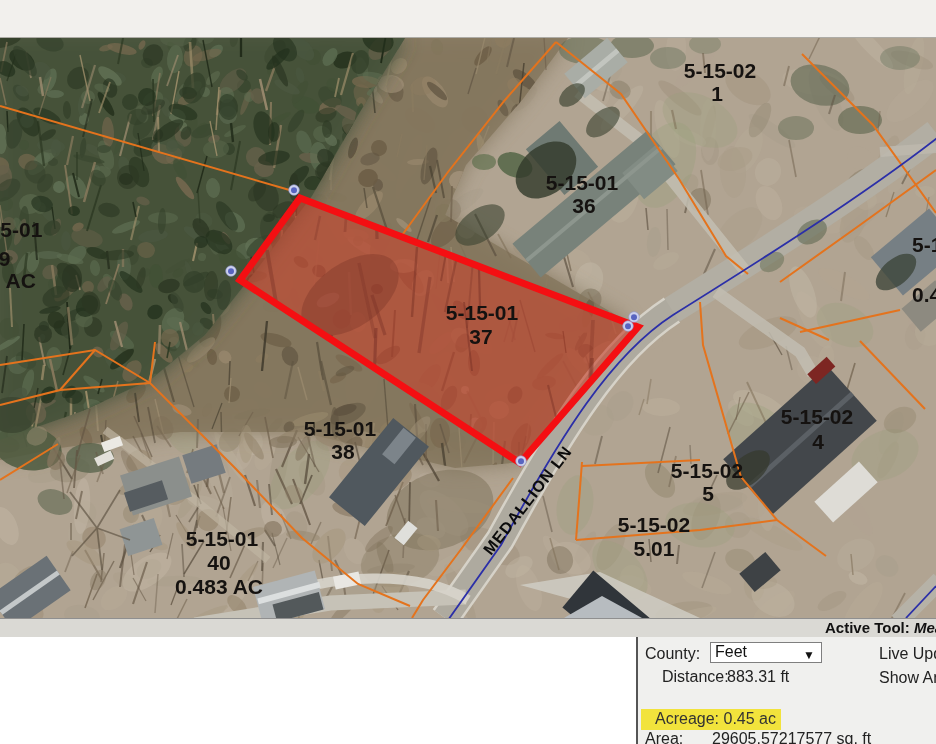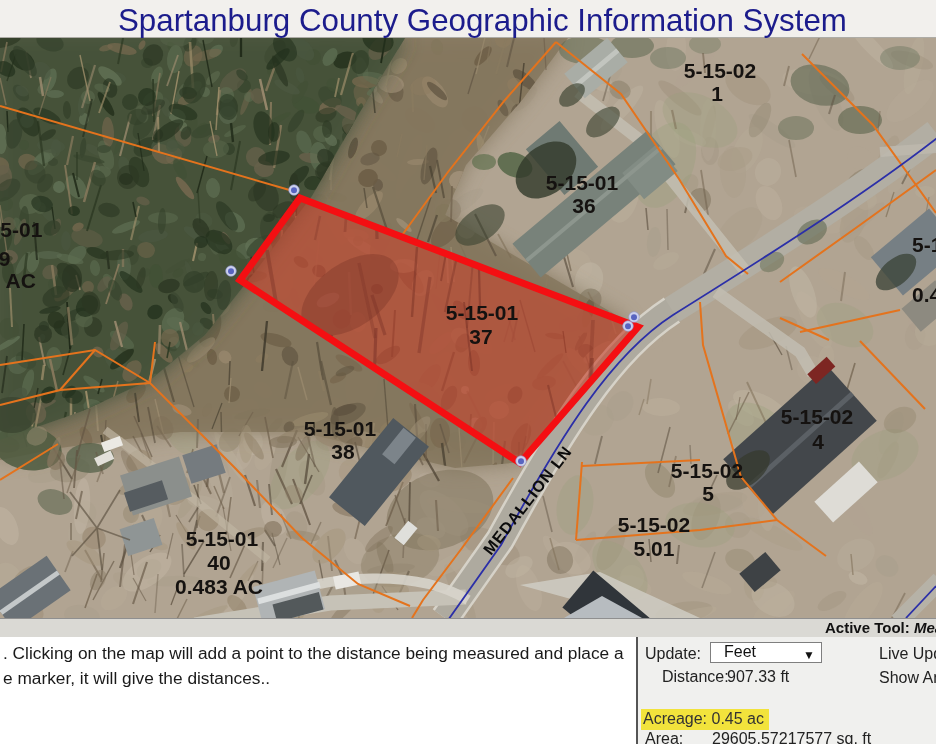--- a/index.html
+++ b/index.html
@@ -2,21 +2,20 @@
 <html><head><meta charset="utf-8">
 <style>
 html,body{margin:0;padding:0;width:936px;height:744px;overflow:hidden;background:#fff;font-family:"Liberation Sans",sans-serif}
 #page{position:relative;width:936px;height:744px}
 </style></head>
 <body>
 <div id="page">
 
 <div style="position:absolute;left:0;top:0;width:936px;height:38px;background:#f2f0ed;border-bottom:1px solid #aeaca6;box-sizing:border-box"></div>
 
-<div style="position:absolute;left:118px;top:3px;font-size:31.3px;color:#1c1c8c;white-space:nowrap">Spartanburg County Geographic Information System</div>
 
 <svg width="936" height="580" viewBox="0 38 936 580" style="position:absolute;left:0;top:38px">
 <defs>
 <clipPath id="mapclip">
           <rect x="0" y="38" width="936" height="580"></rect>
         </clipPath>
 <clipPath id="forestclip">
           <polygon points="0,38 405,38 358,115 312,196 258,268 205,335 150,380 80,412 0,440"></polygon>
         </clipPath>
 <clipPath id="bareclip">
@@ -1950,27 +1949,26 @@
 </svg>
 
 <div style="position:absolute;left:0;top:618px;width:936px;height:19px;background:#dad9d4;border-top:1px solid #8f8f8f;box-sizing:border-box"></div>
 
 <div style="position:absolute;left:825px;top:619px;font-size:15px;font-weight:bold;color:#111;white-space:nowrap">Active Tool: <i>Measure</i></div>
 
 <div style="position:absolute;left:638px;top:637px;width:298px;height:107px;background:#f0f0ee"></div>
 
 <div style="position:absolute;left:636px;top:637px;width:2px;height:107px;background:#555"></div>
 
-<div style="position:absolute;left:3px;top:641px;width:700px;font-size:17.3px;color:#1a1a1a;line-height:25px;white-space:nowrap">. Clicking on the map will add a point to the distance being measured and place a<br>e marker, it will give the distances..</div>
-
-<div style="position:absolute;left:645px;top:645px;font-size:16px;color:#222">Update:</div>
-
-<div style="position:absolute;left:710px;top:642px;width:112px;height:21px;border:1.5px solid #7f7f7f;background:#fff;box-sizing:border-box;font-size:16px;color:#111;padding-left:13px;line-height:18px">Feet<span style="position:absolute;right:6px;top:3px;font-size:12px">▼</span></div>
-
-<div style="position:absolute;left:662px;top:668px;font-size:16px;color:#222">Distance:<span style="position:absolute;left:65px;white-space:nowrap">907.33 ft</span></div>
+
+<div style="position:absolute;left:645px;top:645px;font-size:16px;color:#222">County:</div>
+
+<div style="position:absolute;left:710px;top:642px;width:112px;height:21px;border:1.5px solid #7f7f7f;background:#fff;box-sizing:border-box;font-size:16px;color:#111;padding-left:4px;line-height:18px">Feet<span style="position:absolute;right:6px;top:3px;font-size:12px">▼</span></div>
+
+<div style="position:absolute;left:662px;top:668px;font-size:16px;color:#222">Distance:<span style="position:absolute;left:65px;white-space:nowrap">883.31 ft</span></div>
 
 <div style="position:absolute;left:645px;top:730px;font-size:16px;color:#222">Area:<span style="position:absolute;left:67px;white-space:nowrap">29605.57217577 sq. ft</span></div>
 
-<div style="position:absolute;left:641px;top:709px;background:#f2e33c;font-size:16px;color:#333;padding:1px 5px 2px 2px;white-space:nowrap">Acreage: 0.45 ac</div>
+<div style="position:absolute;left:641px;top:709px;background:#f2e33c;font-size:16px;color:#333;padding:1px 5px 2px 14px;white-space:nowrap">Acreage: 0.45 ac</div>
 
 <div style="position:absolute;left:879px;top:645px;font-size:16px;color:#222;white-space:nowrap">Live Update</div>
 
 <div style="position:absolute;left:879px;top:669px;font-size:16px;color:#222;white-space:nowrap">Show Annotations</div>
 </div>
 </body></html>

